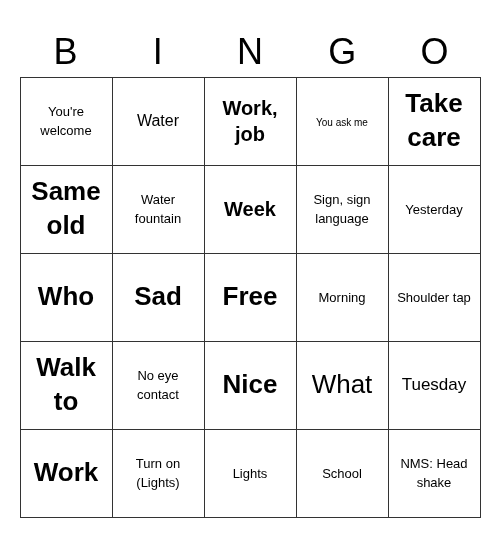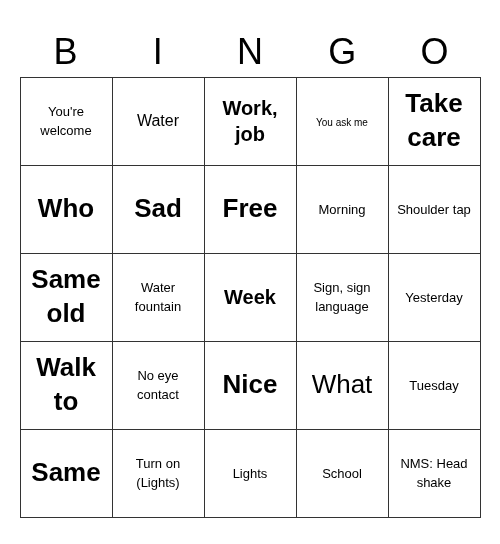--- a/index.html
+++ b/index.html
@@ -59,42 +59,42 @@
   <table class="grid">
     <tbody id="grid-body">
         <tr>
           <td><span style="font-size: 13px; font-weight: normal; line-height: 1.3;">You're welcome</span></td>
           <td><span style="font-size: 16px; font-weight: normal; line-height: 1.3;">Water</span></td>
           <td><span style="font-size: 20px; font-weight: bold; line-height: 1.3;">Work, job</span></td>
           <td><span style="font-size: 10px; font-weight: normal; line-height: 1.3;">You ask me</span></td>
           <td><span style="font-size: 26px; font-weight: bold; line-height: 1.3; margin-top: 14px;">Take care</span></td>
         </tr>
         <tr>
+          <td><span style="font-size: 26px; font-weight: bold; line-height: 1.3;">Same old</span></td>
+          <td><span style="font-size: 13px; font-weight: normal; line-height: 1.3;">Water fountain</span></td>
+          <td><span style="font-size: 20px; font-weight: bold; line-height: 1.3;">Week</span></td>
+          <td><span style="font-size: 13px; font-weight: normal; line-height: 1.3;">Sign, sign language</span></td>
+          <td><span style="font-size: 13px; font-weight: normal; line-height: 1.3;">Yesterday</span></td>
+        </tr>
+        <tr>
           <td><span style="font-size: 26px; font-weight: bold; line-height: 1.3;">Who</span></td>
           <td><span style="font-size: 26px; font-weight: bold; line-height: 1.3;">Sad</span></td>
           <td><span style="font-size: 26px; font-weight: bold; line-height: 1.3;">Free</span></td>
           <td><span style="font-size: 13px; font-weight: normal; line-height: 1.3;">Morning</span></td>
           <td><span style="font-size: 13px; font-weight: normal; line-height: 1.3;">Shoulder tap</span></td>
         </tr>
         <tr>
-          <td><span style="font-size: 26px; font-weight: bold; line-height: 1.3;">Same old</span></td>
-          <td><span style="font-size: 13px; font-weight: normal; line-height: 1.3;">Water fountain</span></td>
-          <td><span style="font-size: 20px; font-weight: bold; line-height: 1.3;">Week</span></td>
-          <td><span style="font-size: 13px; font-weight: normal; line-height: 1.3;">Sign, sign language</span></td>
-          <td><span style="font-size: 13px; font-weight: normal; line-height: 1.3;">Yesterday</span></td>
-        </tr>
-        <tr>
           <td><span style="font-size: 26px; font-weight: bold; line-height: 1.3;">Walk to</span></td>
           <td><span style="font-size: 13px; font-weight: normal; line-height: 1.3;">No eye contact</span></td>
           <td><span style="font-size: 26px; font-weight: bold; line-height: 1.3; text-align: center;">Nice</span></td>
           <td><span style="font-size: 26px; font-weight: normal; line-height: 1.3;">What</span></td>
-          <td><span style="font-size: 13px; font-weight: normal; line-height: 1.3;">Tuesday</span></td>
+          <td><span style="font-size: 17px; font-weight: normal; line-height: 1.3;">Tuesday</span></td>
         </tr>
         <tr>
-          <td><span style="font-size: 26px; font-weight: bold; line-height: 1.3;">Same</span></td>
+          <td><span style="font-size: 26px; font-weight: bold; line-height: 1.3;">Work</span></td>
           <td><span style="font-size: 13px; font-weight: normal; line-height: 1.3; margin-top: 8px;">Turn on (Lights)</span></td>
           <td><span style="font-size: 13px; font-weight: normal; line-height: 1.3;">Lights</span></td>
           <td><span style="font-size: 13px; font-weight: normal; line-height: 1.3;">School</span></td>
           <td><span style="font-size: 13px; font-weight: normal; line-height: 1.3;">NMS: Head shake</span></td>
         </tr>
       </tbody>
   </table>
 </div>
 
 </body></html>

